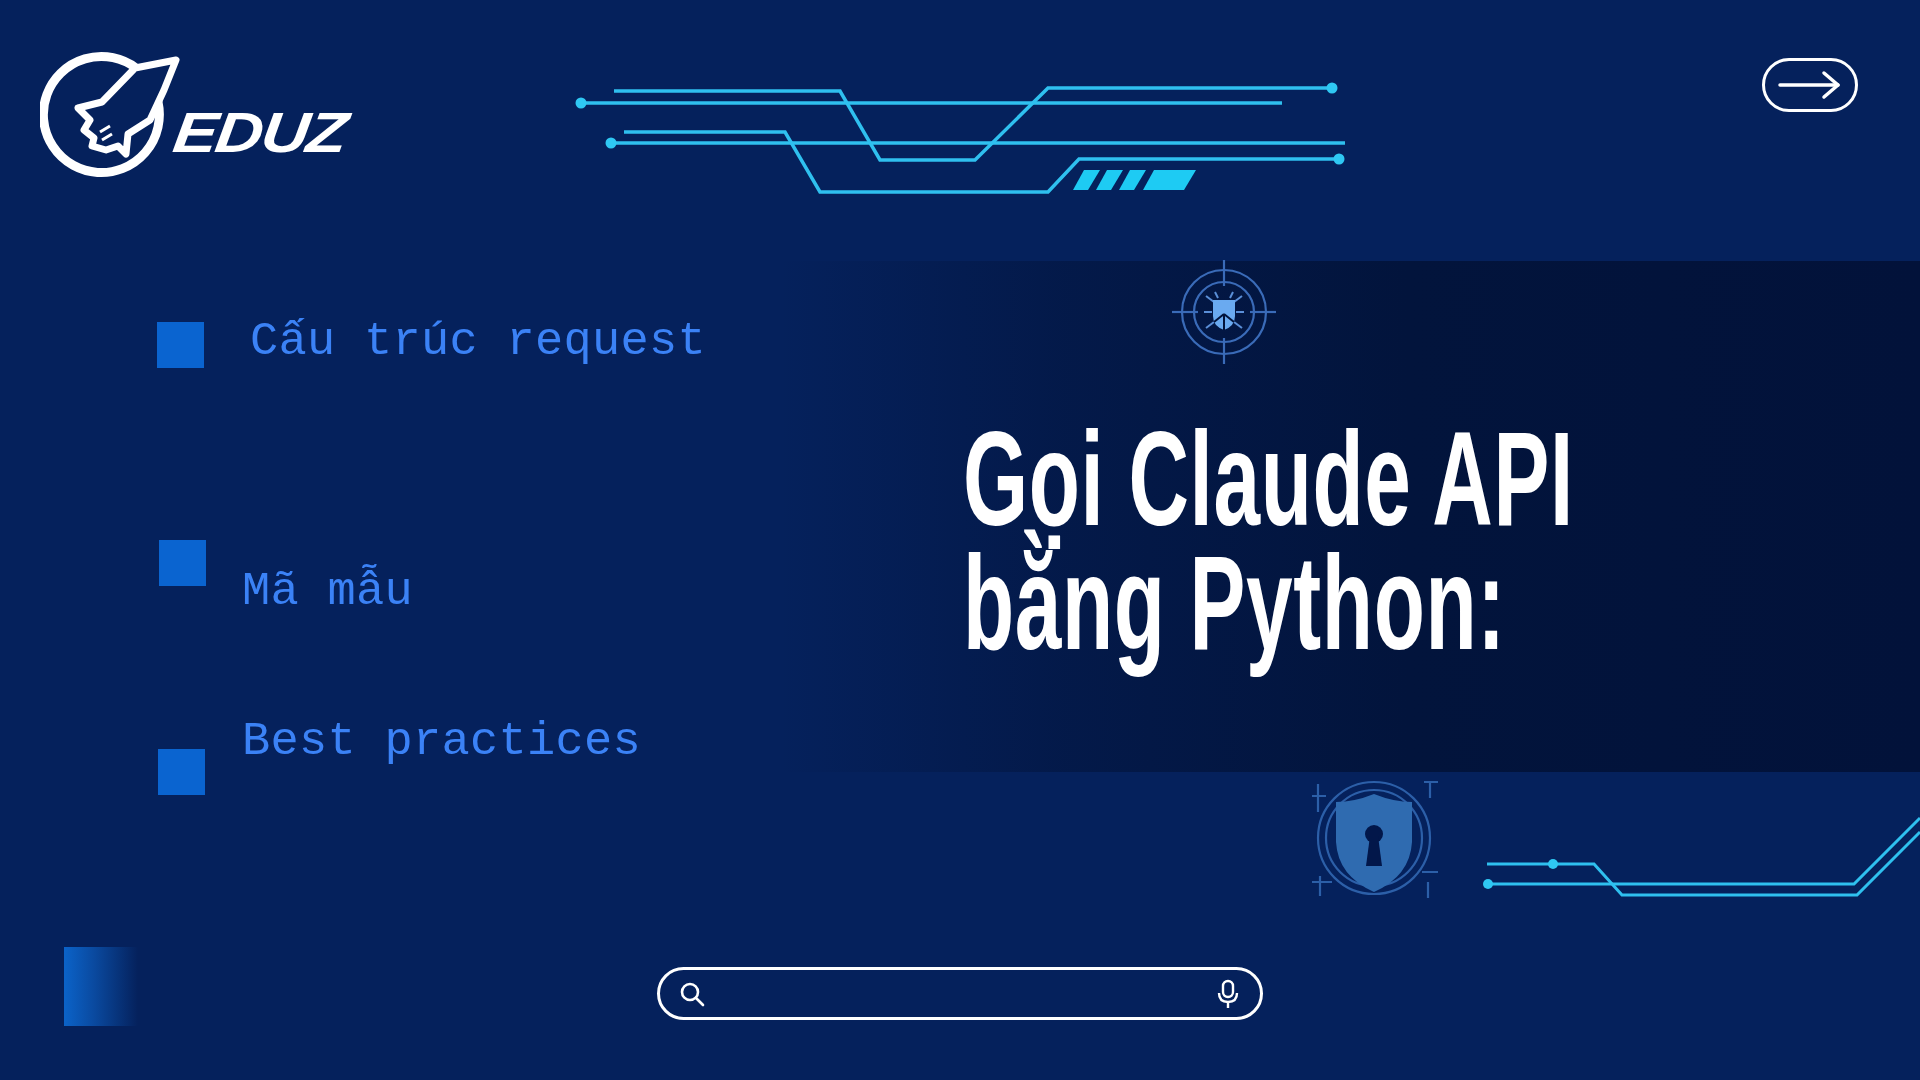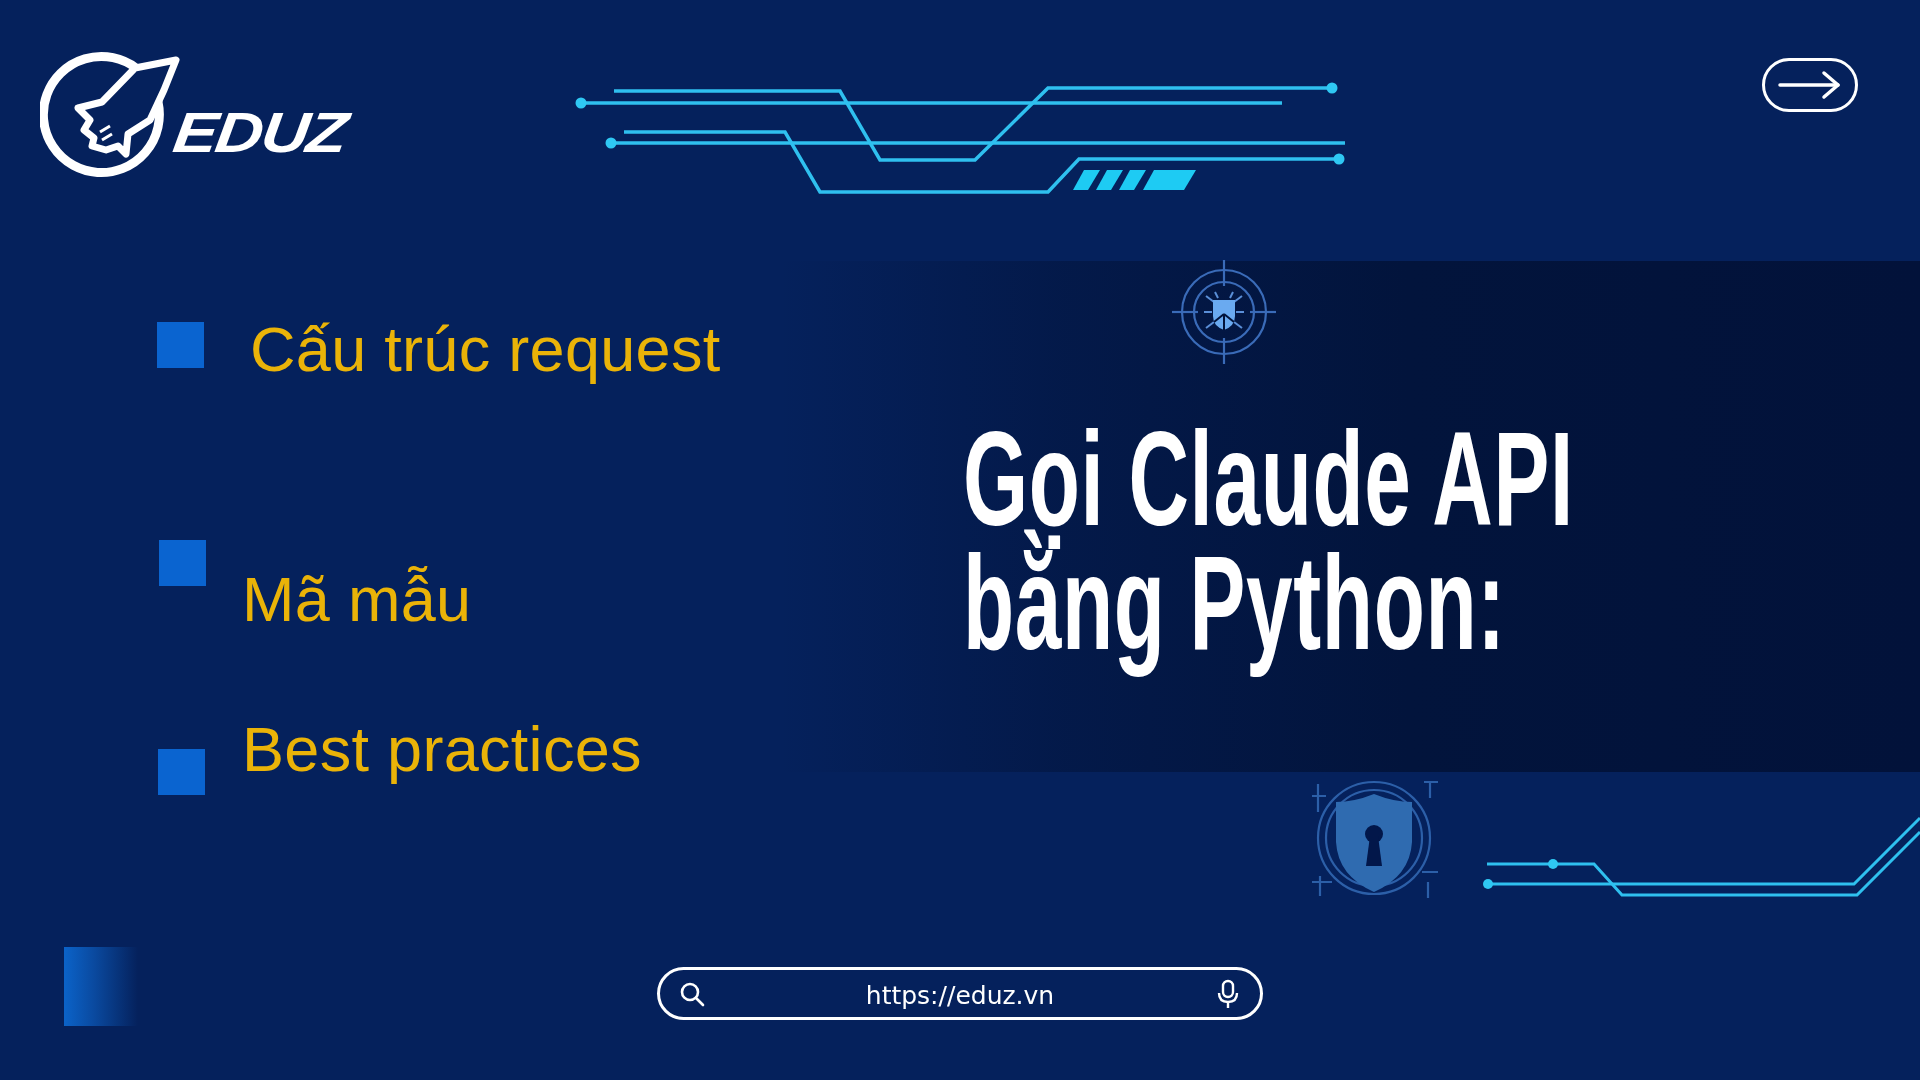--- a/index.html
+++ b/index.html
@@ -33,22 +33,22 @@
 
   
   .panel {
     left:780px; top:261px; width:1140px; height:511px;
     background:linear-gradient(90deg, rgba(2,19,58,0) 0%, rgba(2,19,58,0.55) 25%, #02143c 55%, #02123a 100%);
   }
 
   
   .bullet { position:absolute; width:47px; height:46px; background:#0a64d0; }
   .bullet-text {
-    position:absolute; font-family:Liberation Sans, sans-serif;
-    font-size:63px; line-height:1; color:#eab308; white-space:nowrap; letter-spacing:0.3px;
+    position:absolute; font-family:Liberation Mono, monospace;
+    font-size:47px; line-height:1; color:#3b82f6; white-space:nowrap; letter-spacing:0.3px;
   }
 
   
   .title {
     left:963px; top:417px; width:900px;
     font-family:"Liberation Sans", sans-serif; font-weight:700;
     font-size:133px; line-height:124px; color:#ffffff;
     transform:scaleX(0.63); transform-origin:left top;
     letter-spacing:1px; white-space:nowrap;
   }
@@ -168,19 +168,18 @@
   <div>bằng Python:</div>
 </div>
 
 <div class="abs grad-block"></div>
 
 <div class="abs search">
   <svg width="28" height="28" viewBox="0 0 28 28">
     <circle cx="12" cy="12" r="8" stroke="#ffffff" stroke-width="2.6" fill="none"></circle>
     <line x1="18" y1="18" x2="25" y2="25" stroke="#ffffff" stroke-width="2.6" stroke-linecap="round"></line>
   </svg>
-  <span class="search-url">https://eduz.vn</span>
   <svg width="24" height="30" viewBox="0 0 24 30">
     <rect x="7" y="2" width="10" height="16" rx="5" stroke="#ffffff" stroke-width="2.4" fill="none"></rect>
     <path d="M 3 14 Q 3 23 12 23 Q 21 23 21 14" stroke="#ffffff" stroke-width="2.4" fill="none"></path>
     <line x1="12" y1="23" x2="12" y2="29" stroke="#ffffff" stroke-width="2.4"></line>
   </svg>
 </div>
 
 </body></html>

